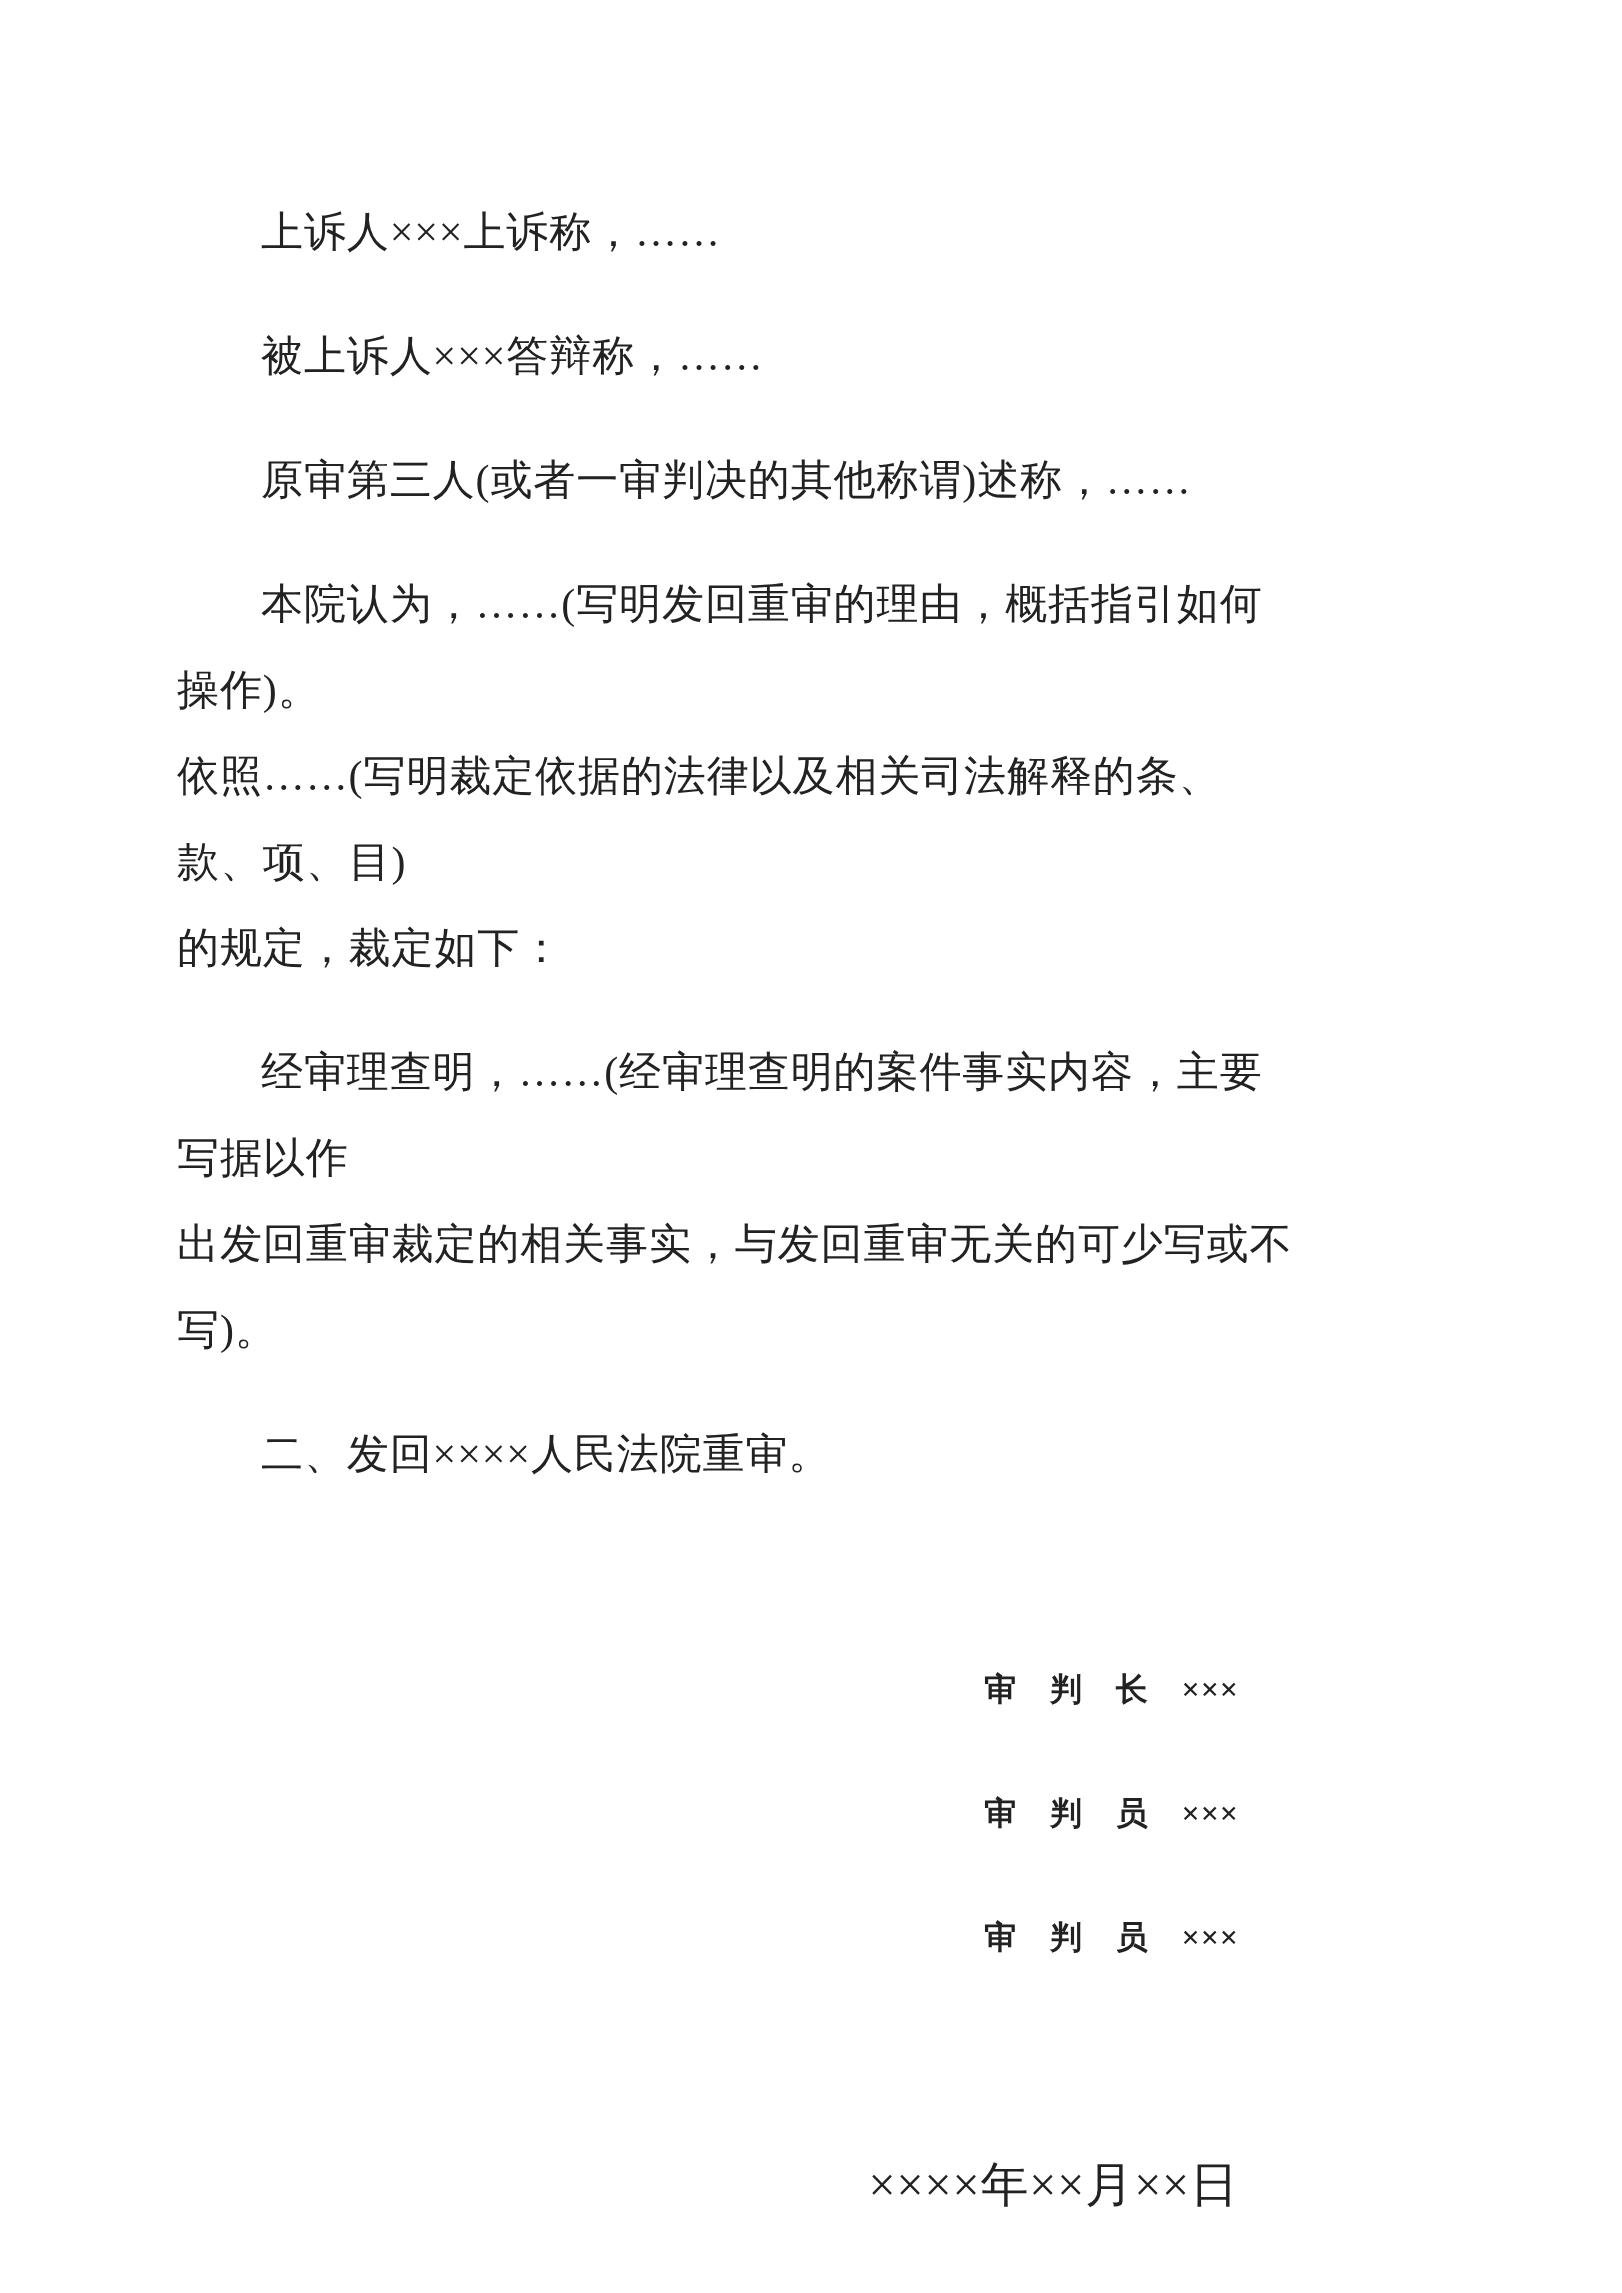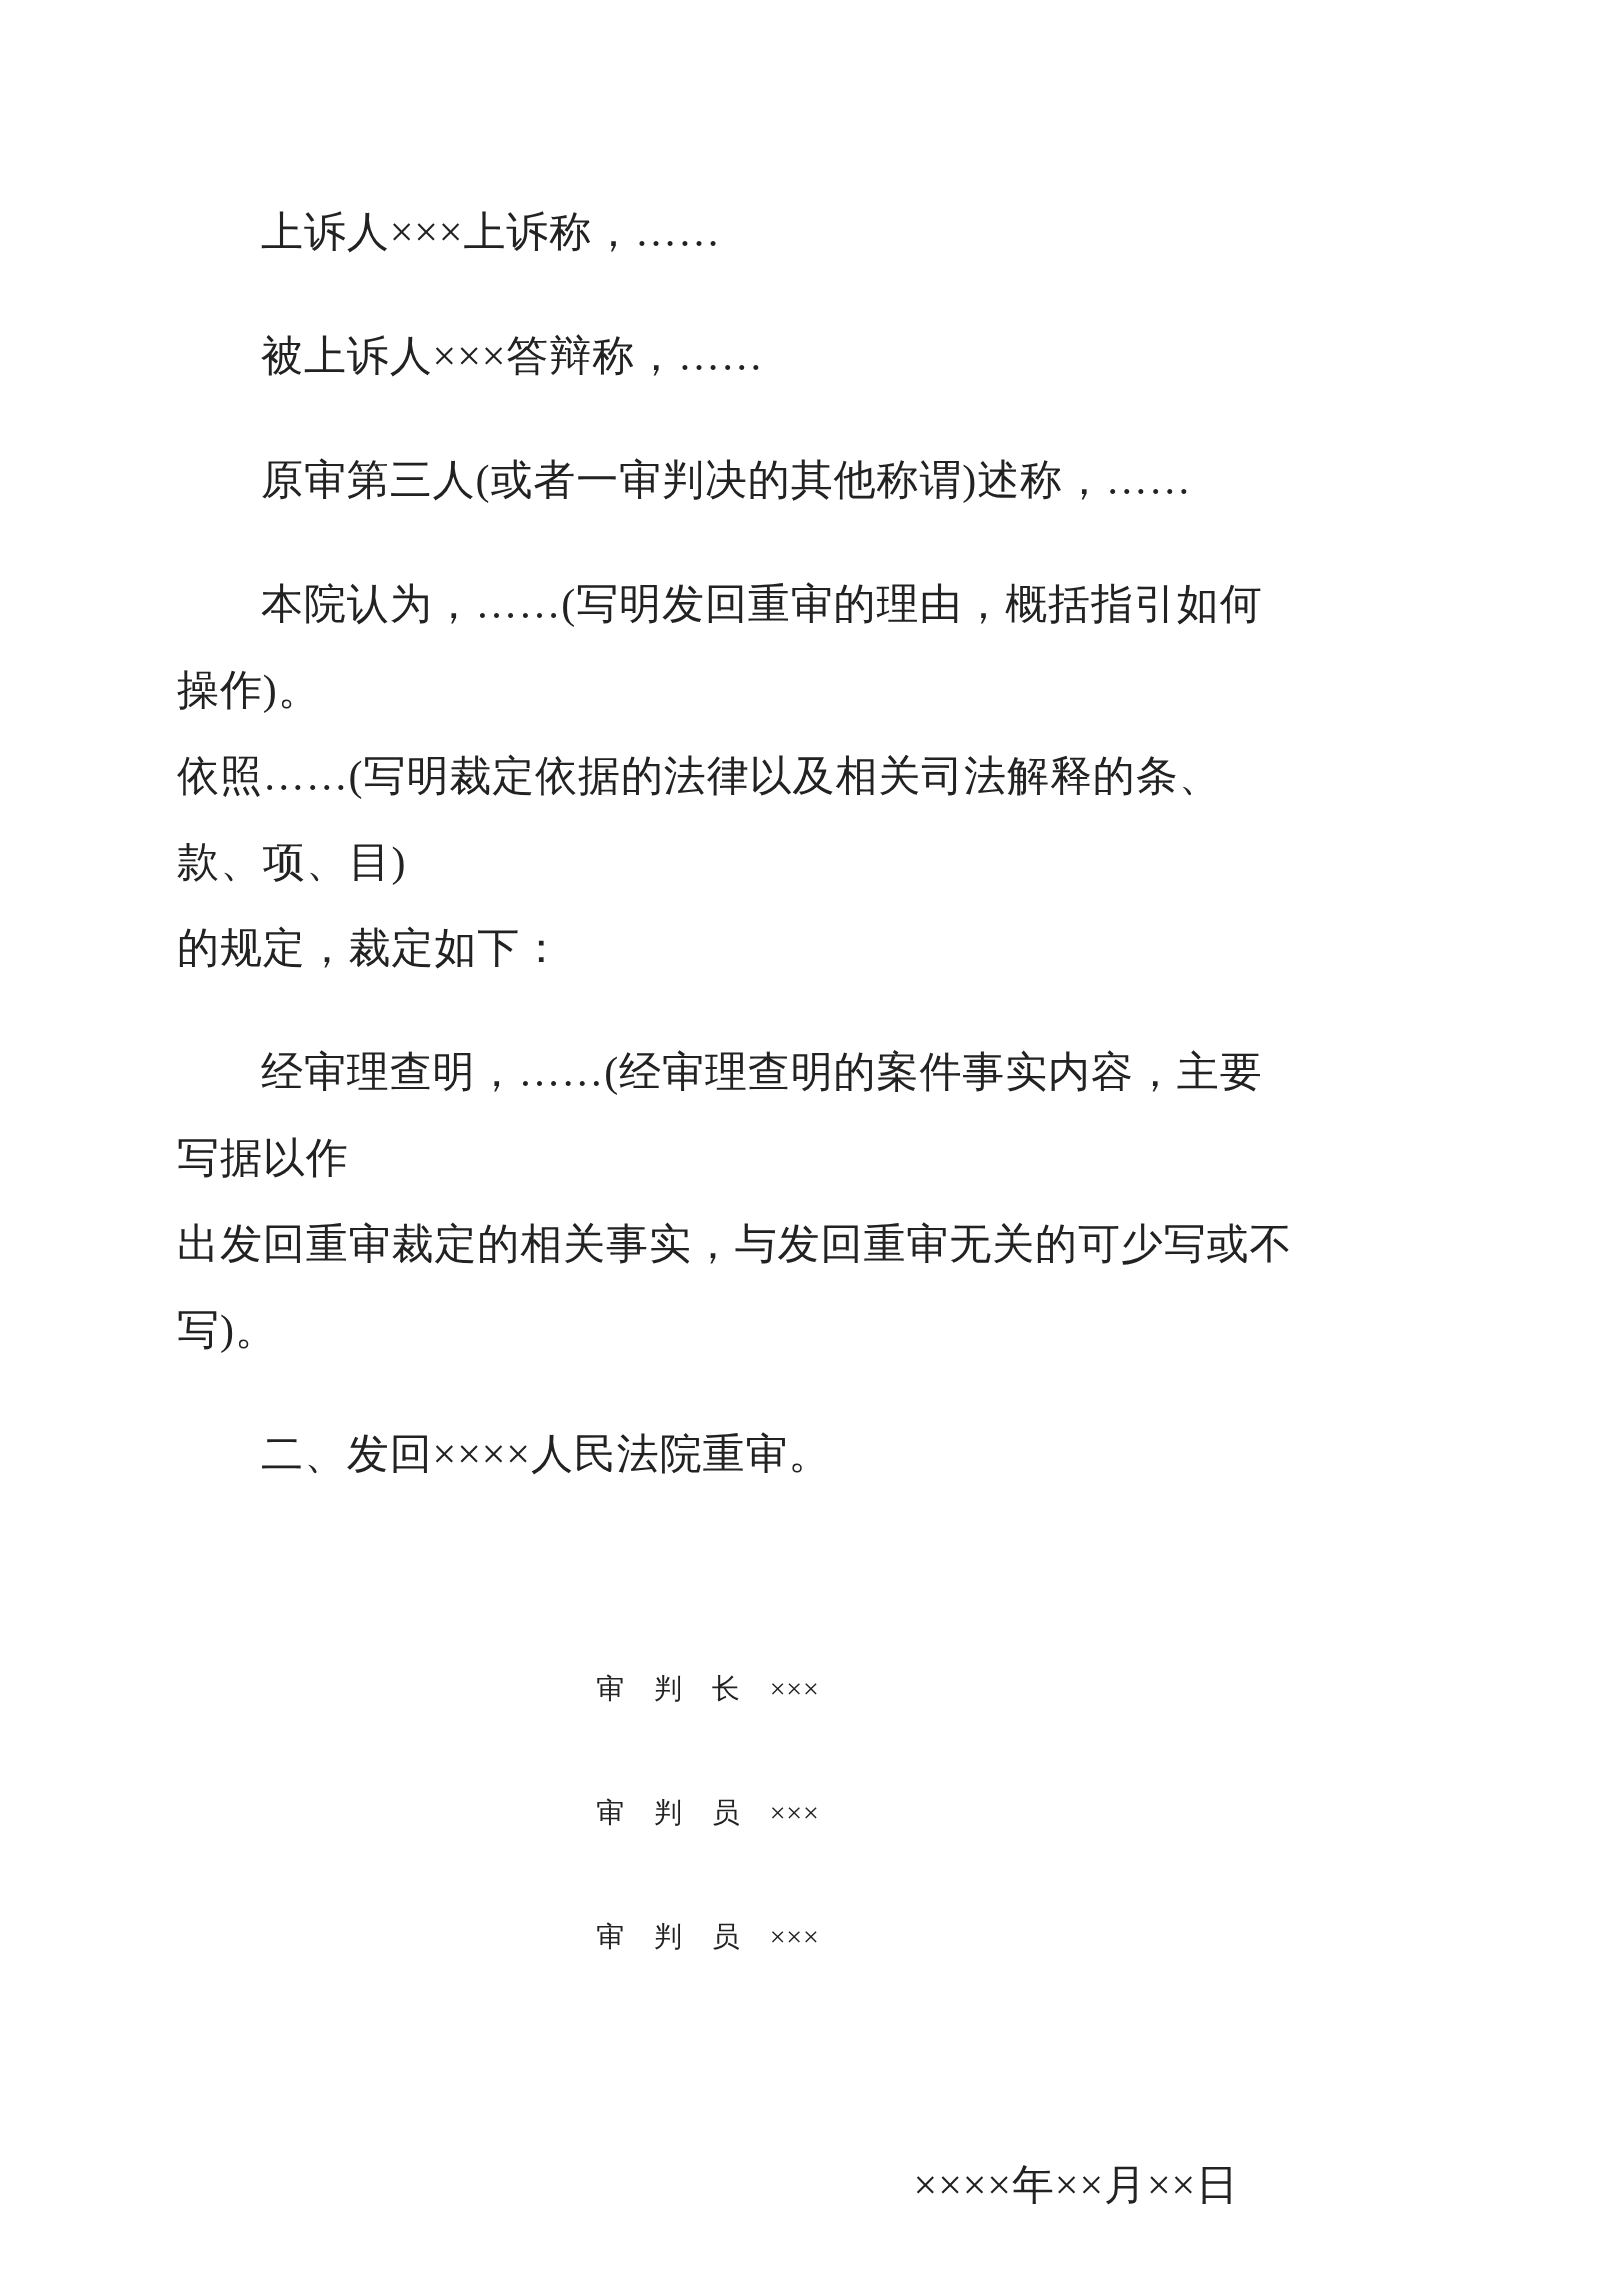--- a/index.html
+++ b/index.html
@@ -27,29 +27,30 @@
     line-height: 86px;
     text-indent: 84px;
     white-space: pre-wrap;
     letter-spacing: 0.9px;
   }
   .sig-block {
     margin-top: 149px;
   }
   .sig {
     margin: 0 0 38px 0;
-    font-size: 28px;
+    font-size: 32px;
     line-height: 86px;
-    text-align: center;
+    text-align: right;
     padding-right: 65px;
     letter-spacing: 0.9px;
+    font-weight: bold;
   }
   .date {
     margin: 162px 0 0 0;
-    font-size: 42px;
+    font-size: 48px;
     line-height: 86px;
     text-align: right;
     padding-right: 65px;
     letter-spacing: 0.9px;
   }
 </style>
 </head>
 <body>
 
 <div class="page">

